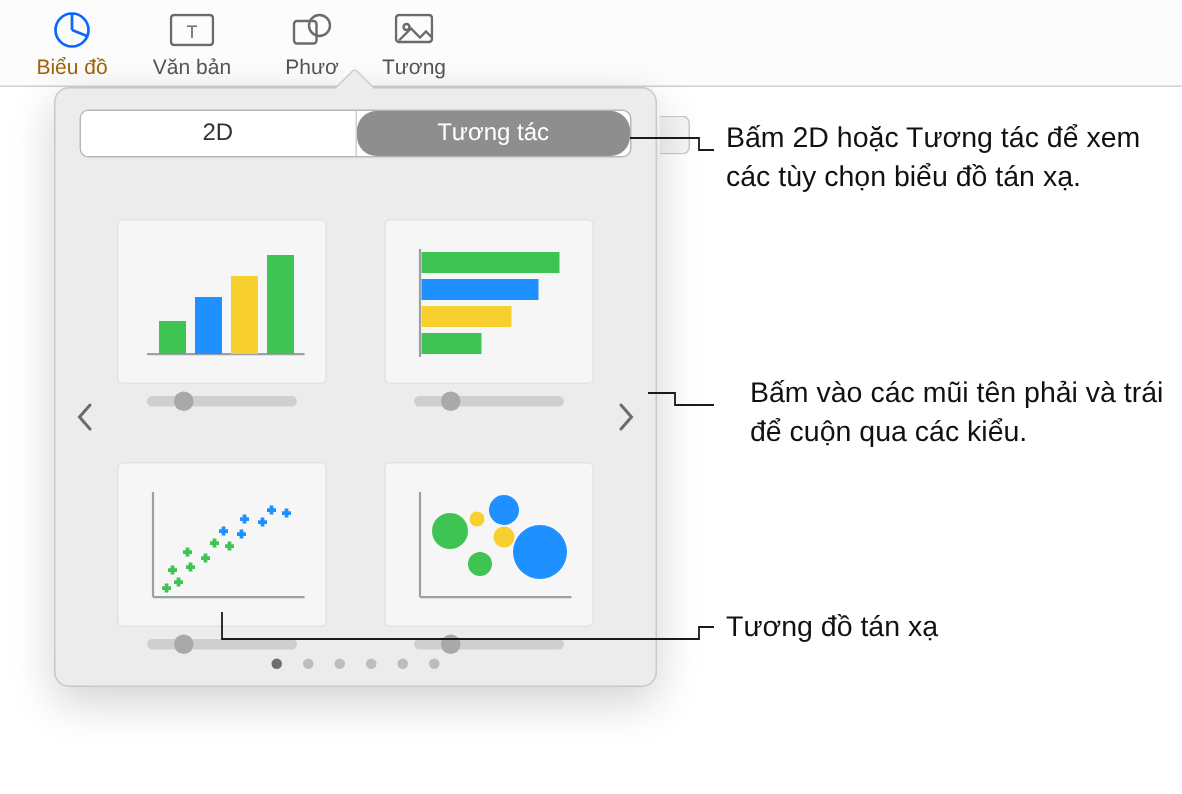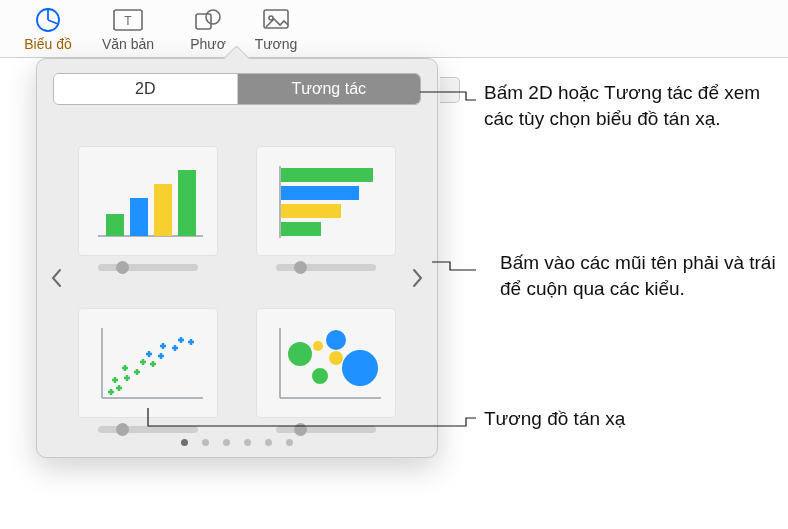--- a/index.html
+++ b/index.html
@@ -84,21 +84,21 @@
     flex: 1;
     display: flex;
     align-items: center;
     justify-content: center;
     font-size: 16px;
     color: #333;
     cursor: pointer;
     border-right: 1px solid #cfcfcf;
     background: #fff;
   }
-  .segmented .seg:last-child { border-right: none; }
+  .segmented .seg:last-child { border-right: none; border-radius: 13px; }
   .segmented .seg.selected {
     background: #8e8e8e;
     color: #fff;
   }
 
   .chart-grid-wrap {
     position: relative;
     margin-top: 18px;
     height: 310px;
   }

